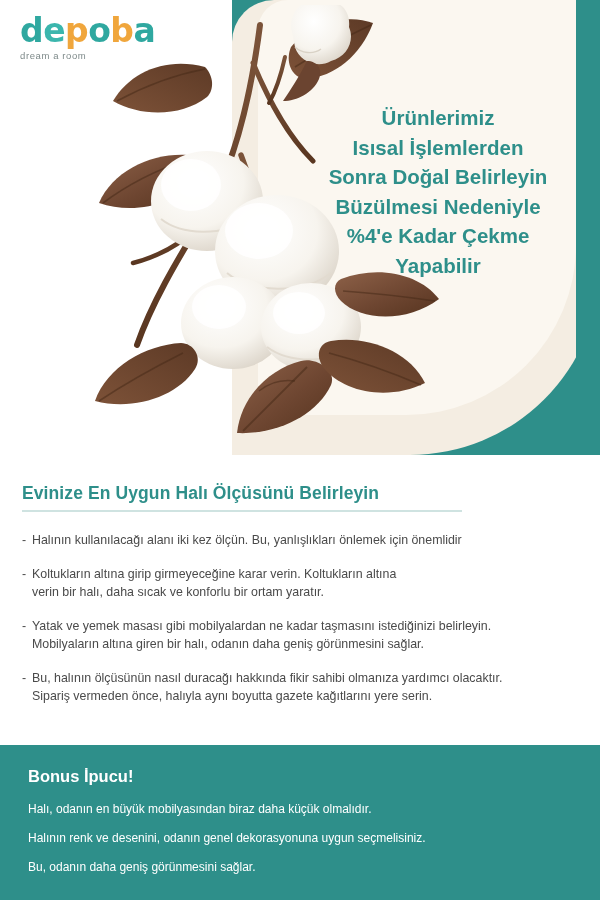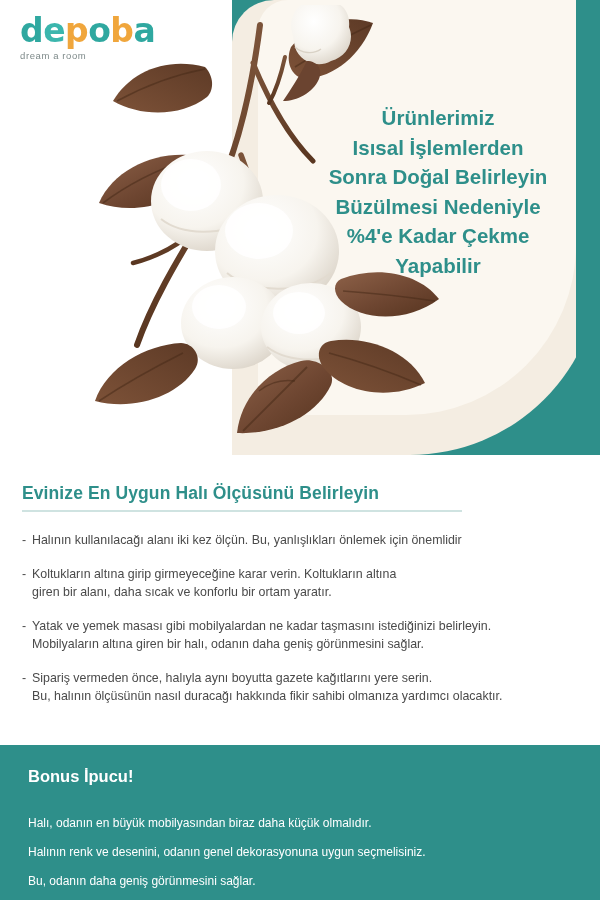--- a/index.html
+++ b/index.html
@@ -155,21 +155,21 @@
     position: absolute;
     left: 0; top: 745px;
     width: 600px; height: 155px;
     background: #2e8f8a;
     padding: 22px 28px 0 28px;
     color: #ffffff;
   }
   .bonus-title {
     font-size: 16.5px;
     font-weight: 700;
-    margin-bottom: 28px;
+    margin-bottom: 14px;
   }
   .bonus-line {
     font-size: 12px;
     line-height: 1.5;
     margin-bottom: 11px;
     color: #ffffff;
   }
   .bonus-topline {
     position: absolute;
     left: 0; top: 743px;
@@ -303,37 +303,37 @@
       <span class="dash">-</span>
       <span class="body">
         <span class="l">Halının kullanılacağı alanı iki kez ölçün. Bu, yanlışlıkları önlemek için önemlidir</span>
       </span>
     </div>
 
     <div class="tip">
       <span class="dash">-</span>
       <span class="body">
         <span class="l">Koltukların altına girip girmeyeceğine karar verin. Koltukların altına</span>
-        <span class="l">giren bir alanı, daha sıcak ve konforlu bir ortam yaratır.</span>
+        <span class="l">verin bir halı, daha sıcak ve konforlu bir ortam yaratır.</span>
       </span>
     </div>
 
     <div class="tip">
       <span class="dash">-</span>
       <span class="body">
         <span class="l">Yatak ve yemek masası gibi mobilyalardan ne kadar taşmasını istediğinizi belirleyin.</span>
         <span class="l">Mobilyaların altına giren bir halı, odanın daha geniş görünmesini sağlar.</span>
       </span>
     </div>
 
     <div class="tip">
       <span class="dash">-</span>
       <span class="body">
+        <span class="l">Bu, halının ölçüsünün nasıl duracağı hakkında fikir sahibi olmanıza yardımcı olacaktır.</span>
         <span class="l">Sipariş vermeden önce, halıyla aynı boyutta gazete kağıtlarını yere serin.</span>
-        <span class="l">Bu, halının ölçüsünün nasıl duracağı hakkında fikir sahibi olmanıza yardımcı olacaktır.</span>
       </span>
     </div>
   </div>
 
   <div class="bonus-topline"></div>
   <div class="bonus">
     <div class="bonus-title">Bonus İpucu!</div>
     <div class="bonus-line">Halı, odanın en büyük mobilyasından biraz daha küçük olmalıdır.</div>
     <div class="bonus-line">Halının renk ve desenini, odanın genel dekorasyonuna uygun seçmelisiniz.</div>
     <div class="bonus-line">Bu, odanın daha geniş görünmesini sağlar.</div>

